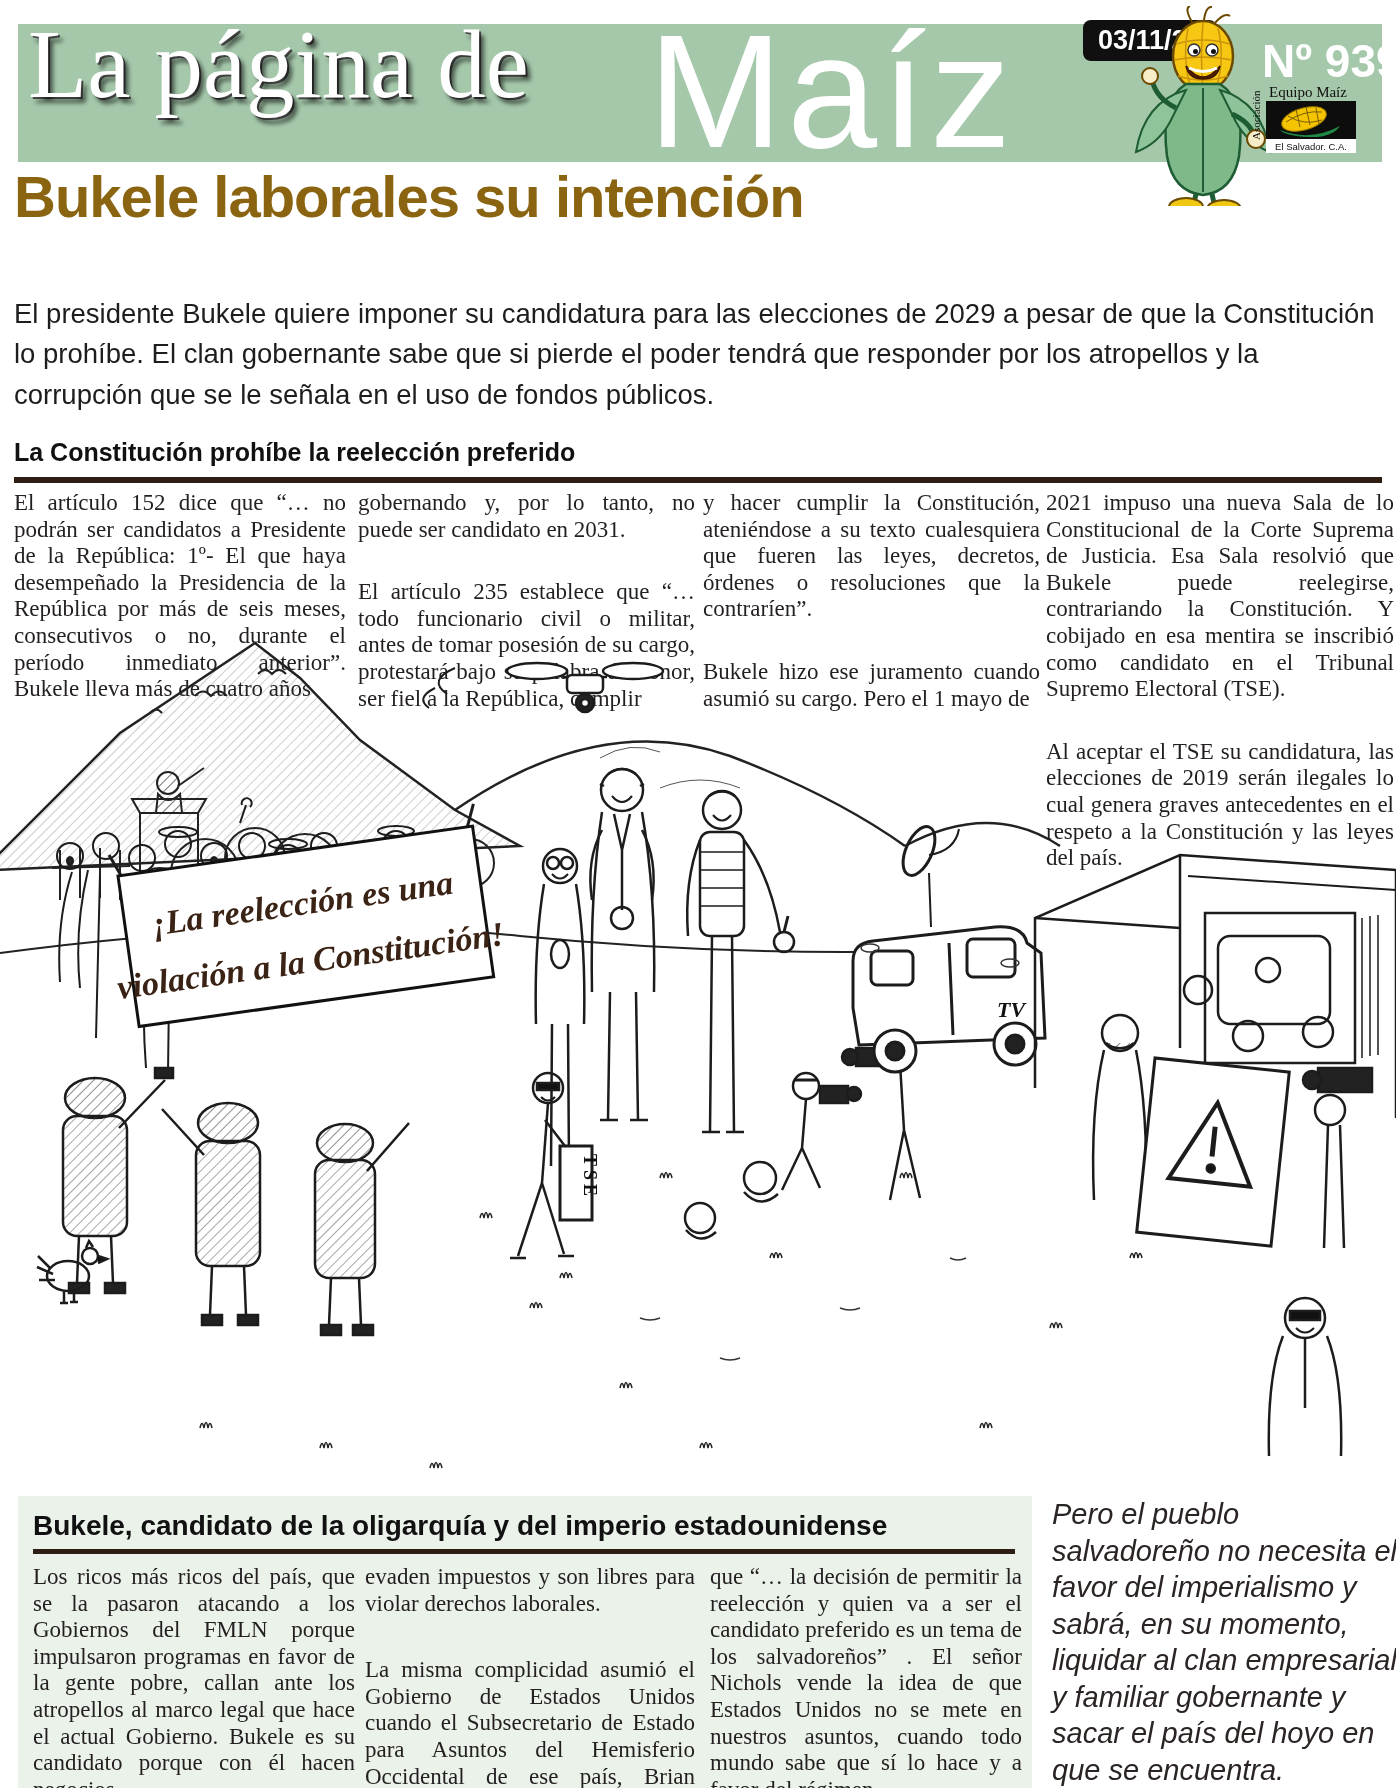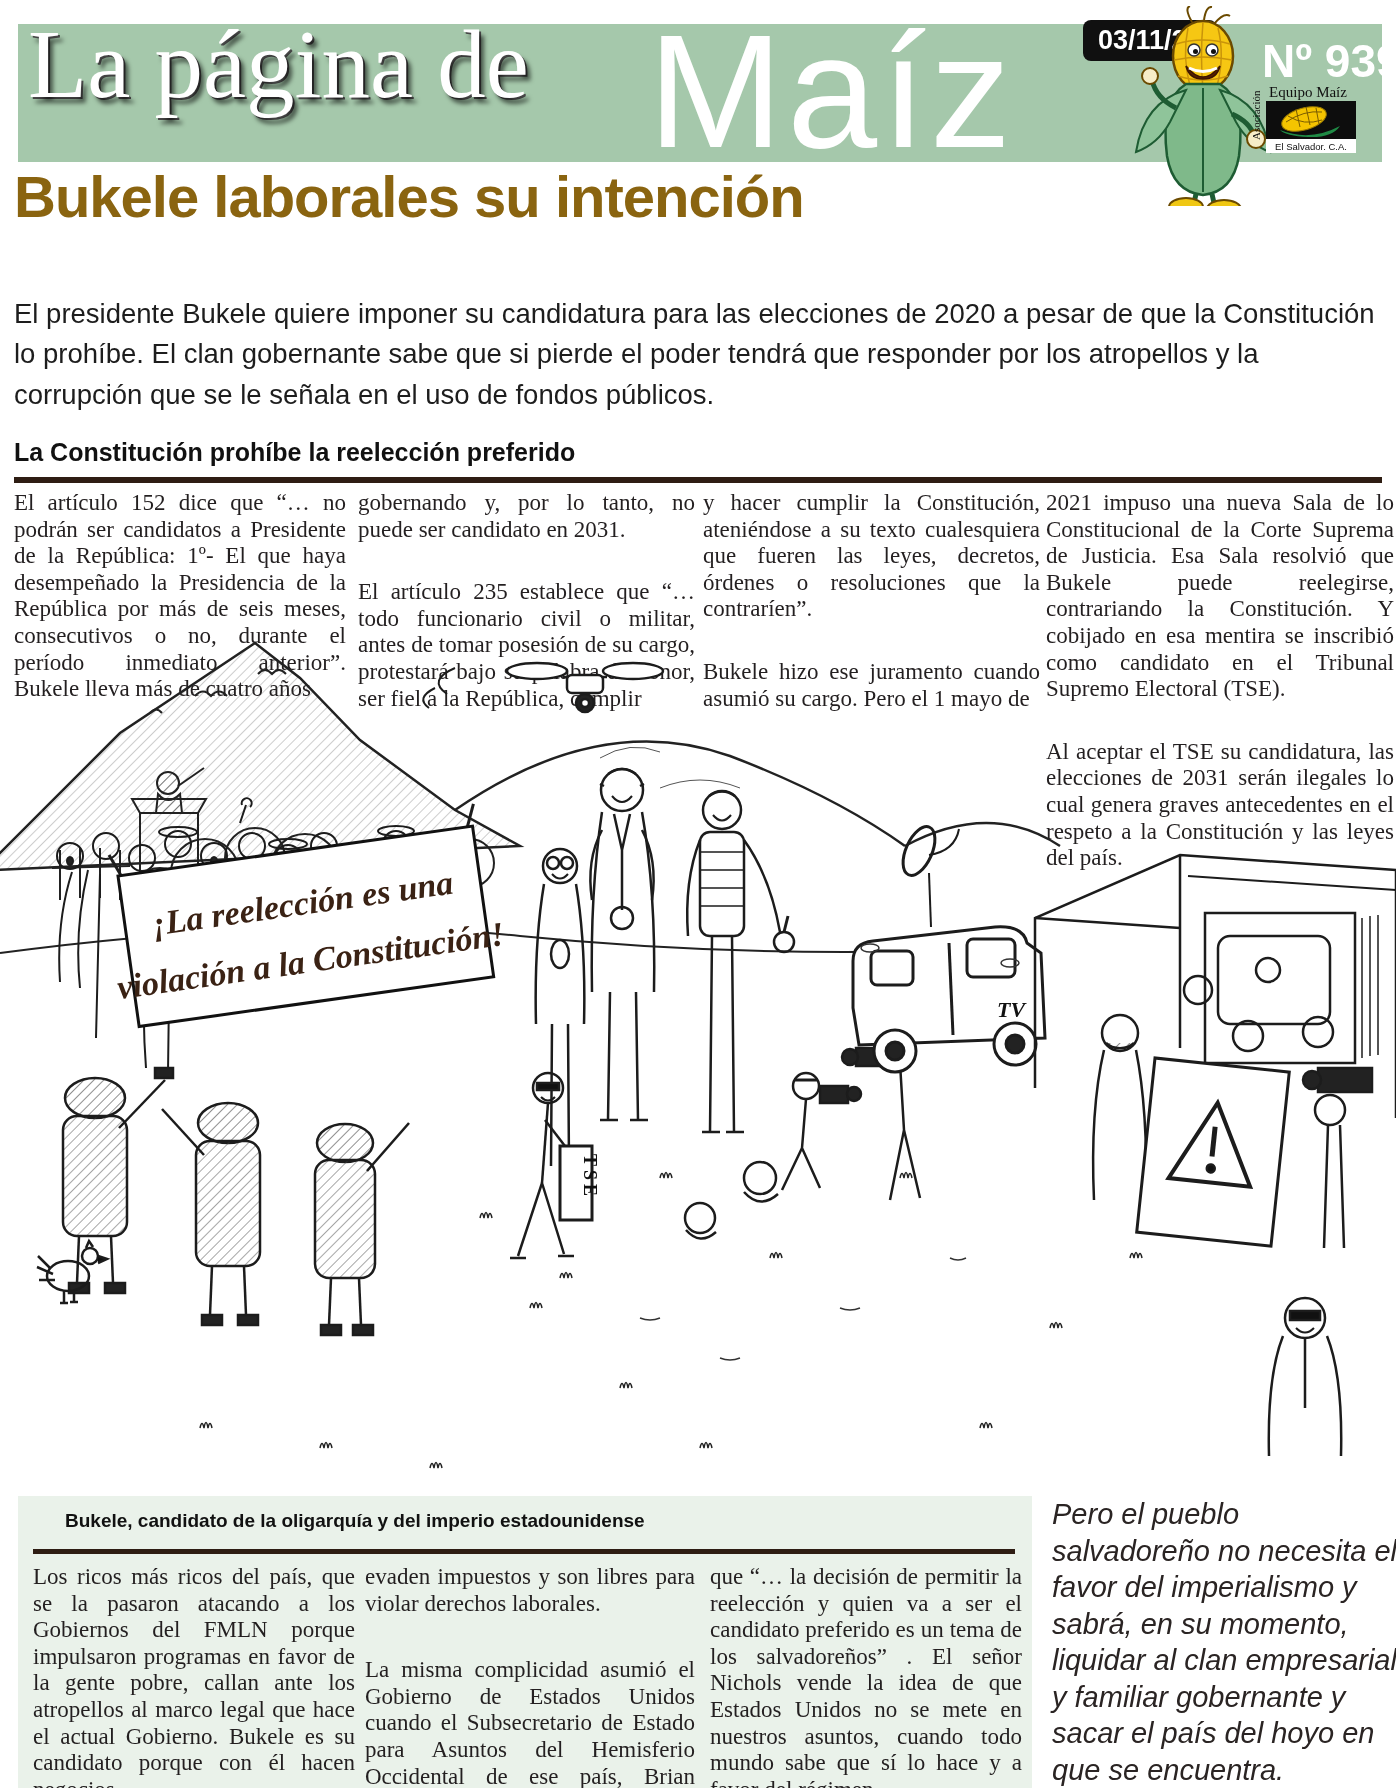--- a/index.html
+++ b/index.html
@@ -37,21 +37,21 @@
   #s1c3{left:703px;top:490px;width:337px;}
   #s1c4{left:1046px;top:490px;width:348px;}
 
   
   #illustration{left:0;top:618px;}
   #illustration text{font-family:"Liberation Serif",serif;}
   .banner-text{font-style:italic;font-weight:bold;fill:#3a2214;}
 
   
   #s2-panel{left:18px;top:1496px;width:1014px;height:292px;background:#eaf2ea;overflow:hidden;}
-  #s2-title{left:15px;top:14px;font-size:19px;margin-left:32px;}
+  #s2-title{left:15px;top:14px;font-size:28px;}
   #s2-rule{left:15px;top:53px;width:982px;height:5px;}
   #s2c1{left:15px;top:68px;width:322px;}
   #s2c2{left:347px;top:68px;width:330px;}
   #s2c3{left:692px;top:68px;width:312px;}
   .col2 p{margin:0 0 40px 0;}
 
   
   #closing{left:1052px;top:1496px;width:348px;font-size:29px;font-style:italic;line-height:36.5px;
      color:#2a2423;}
 </style>
@@ -113,39 +113,39 @@
     </g>
     <path d="M32,46 q30,12 60,-4 q-8,12 -32,11 q-22,-1 -28,-7 Z" fill="#1f8a45"></path>
     <rect x="18" y="55" width="90" height="14" fill="#ffffff"></rect>
     <text x="63" y="66" text-anchor="middle" font-size="9.5" fill="#111">El Salvador. C.A.</text>
   </svg>
 
   <div id="headline" class="abs">
     <div>Bukele laborales su intención</div>
   </div>
 
-  <div id="lead" class="abs">El presidente Bukele quiere imponer su candidatura para las elecciones de 2020 a pesar de que la Constitución lo prohíbe. El clan gobernante sabe que si pierde el poder tendrá que responder por los atropellos y la corrupción que se le señala en el uso de fondos públicos.</div>
+  <div id="lead" class="abs">El presidente Bukele quiere imponer su candidatura para las elecciones de 2029 a pesar de que la Constitución lo prohíbe. El clan gobernante sabe que si pierde el poder tendrá que responder por los atropellos y la corrupción que se le señala en el uso de fondos públicos.</div>
 
   <div id="s1-title" class="abs sec-title">La Constitución prohíbe la reelección preferido</div>
   <div id="s1-rule" class="abs rule"></div>
 
   <div id="s1c1" class="abs col">
     <p>El artículo 152 dice que “… no podrán ser candidatos a Presidente de la República: 1º- El que haya desempeñado la Presidencia de la República por más de seis meses, consecutivos o no, durante el período inmediato anterior”. Bukele lleva más de cuatro años</p>
   </div>
   <div id="s1c2" class="abs col">
     <p>gobernando y, por lo tanto, no puede ser candidato en 2031.</p>
     <p>El artículo 235 establece que “… todo funcionario civil o militar, antes de tomar posesión de su cargo, protestará bajo su palabra de honor, ser fiel a la República, cumplir</p>
   </div>
   <div id="s1c3" class="abs col">
     <p>y hacer cumplir la Constitución, ateniéndose a su texto cualesquiera que fueren las leyes, decretos, órdenes o resoluciones que la contraríen”.</p>
     <p>Bukele hizo ese juramento cuando asumió su cargo. Pero el 1 mayo de</p>
   </div>
   <div id="s1c4" class="abs col">
     <p>2021 impuso una nueva Sala de lo Constitucional de la Corte Suprema de Justicia. Esa Sala resolvió que Bukele puede reelegirse, contrariando la Constitución. Y cobijado en esa mentira se inscribió como candidato en el Tribunal Supremo Electoral (TSE).</p>
-    <p>Al aceptar el TSE su candidatura, las elecciones de 2031 serán ilegales lo cual genera graves antecedentes en el respeto a la Constitución y las leyes del país.</p>
+    <p>Al aceptar el TSE su candidatura, las elecciones de 2019 serán ilegales lo cual genera graves antecedentes en el respeto a la Constitución y las leyes del país.</p>
   </div>
 
   <svg id="illustration" class="abs" width="1396" height="872" viewBox="0 0 1396 872">
     <defs>
       <pattern id="hatch" width="7" height="7" patternTransform="rotate(45)" patternUnits="userSpaceOnUse">
         <line x1="0" y1="0" x2="0" y2="7" stroke="#444" stroke-width="1.2"></line>
       </pattern>
       <g id="tuft" stroke="#222" stroke-width="1.5" fill="none">
         <path d="M0,0 q2,-9 4,0 M4,0 q2,-11 4,0 M8,0 q2,-9 4,0"></path>
       </g>

